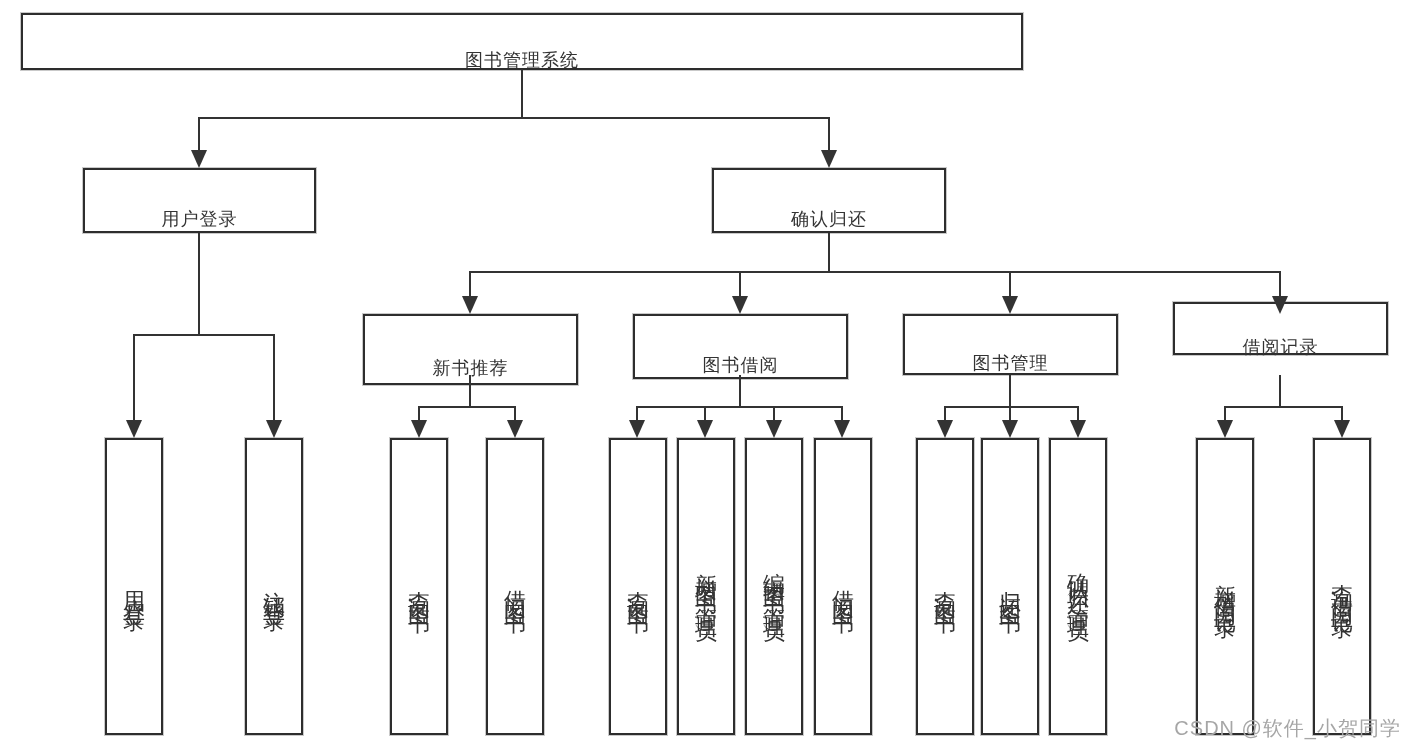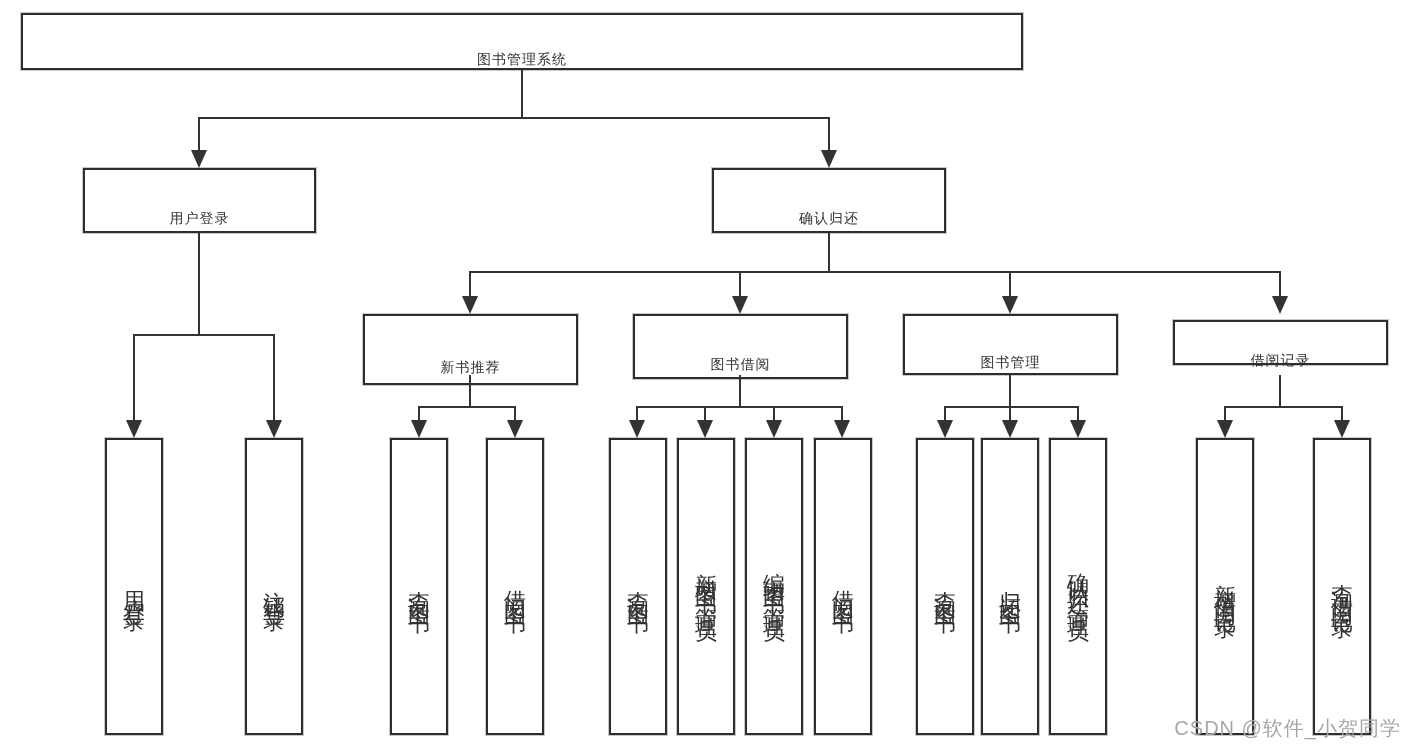--- a/index.html
+++ b/index.html
@@ -20,21 +20,21 @@
     box-sizing: border-box;
     background: #ffffff;
     border: 2px solid var(--border, #2d2d2d);
     box-shadow: 0 0 0 1px #c9c9c9;
     display: flex;
     align-items: center;
     justify-content: center;
     color: var(--text, #333333);
   }
   .hlabel {
-    font-size: 14px;
+    font-size: 18px;
     letter-spacing: 1px;
     white-space: nowrap;
     color: var(--text, #333333);
     margin-top: 36px;
   }
   .leaf {
     top: 438px;
     width: 58px;
     height: 297px;
   }
@@ -88,21 +88,21 @@
 
   <div class="box" style="left:363px;top:314px;width:215px;height:71px">
     <span class="hlabel">新书推荐</span>
   </div>
   <div class="box" style="left:633px;top:314px;width:215px;height:65px">
     <span class="hlabel">图书借阅</span>
   </div>
   <div class="box" style="left:903px;top:314px;width:215px;height:61px">
     <span class="hlabel">图书管理</span>
   </div>
-  <div class="box" style="left:1173px;top:320px;width:215px;height:45px">
+  <div class="box" style="left:1173px;top:302px;width:215px;height:53px">
     <span class="hlabel">借阅记录</span>
   </div>
 
   <div class="box leaf" style="left:105px">
     <span class="vlabel">用户登录</span>
   </div>
   <div class="box leaf" style="left:245px">
     <span class="vlabel">注销登录</span>
   </div>
 

